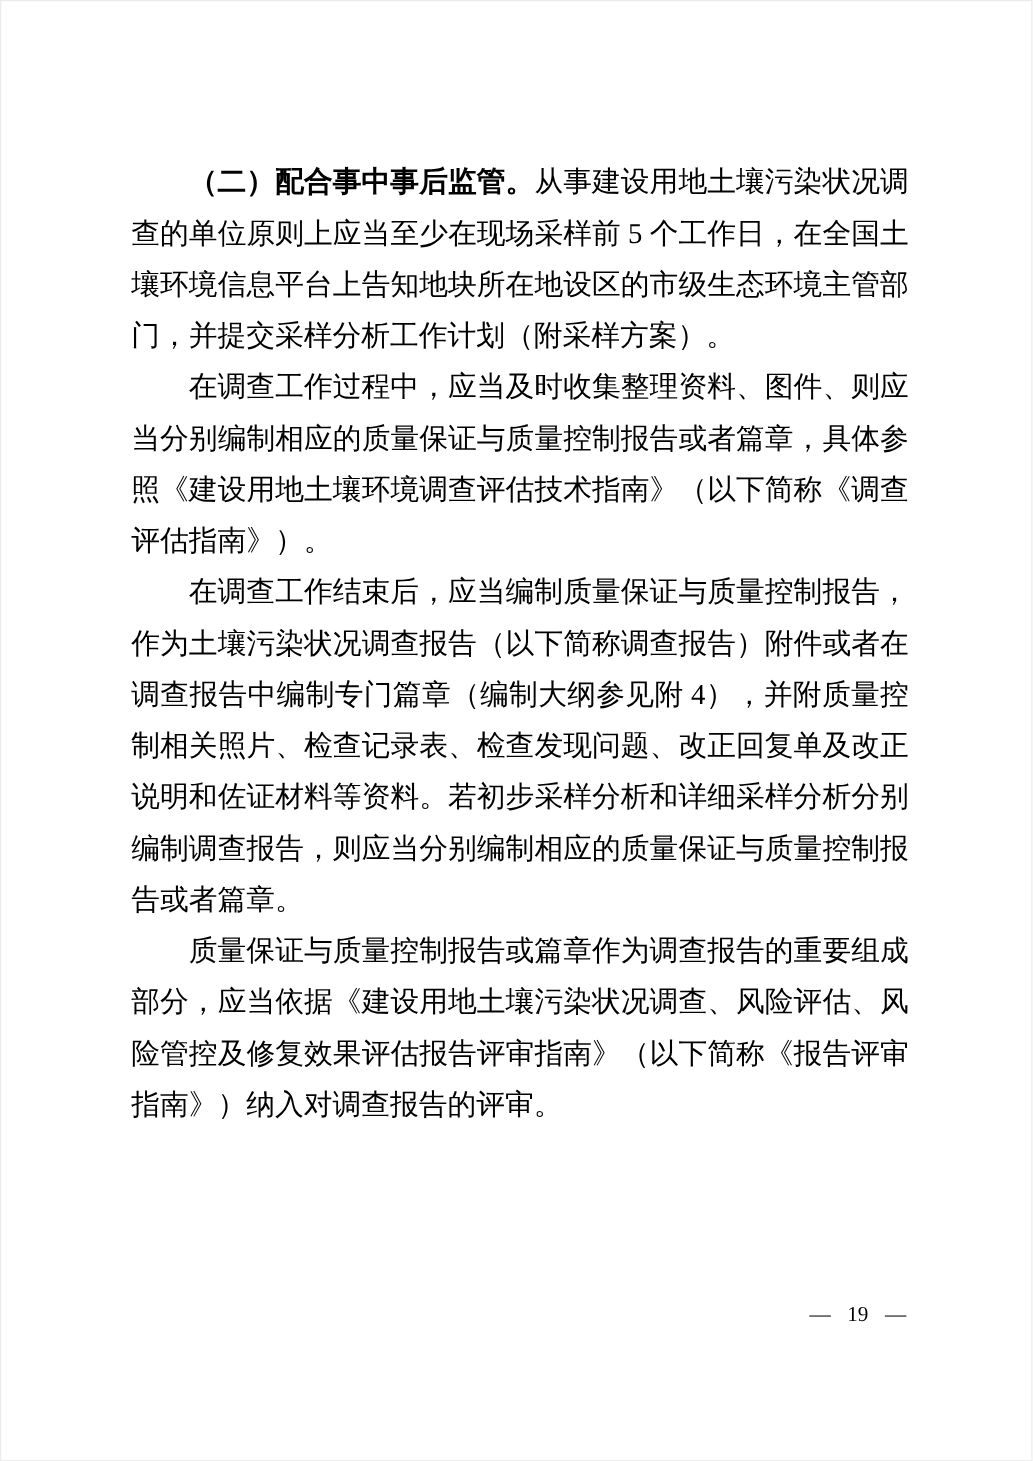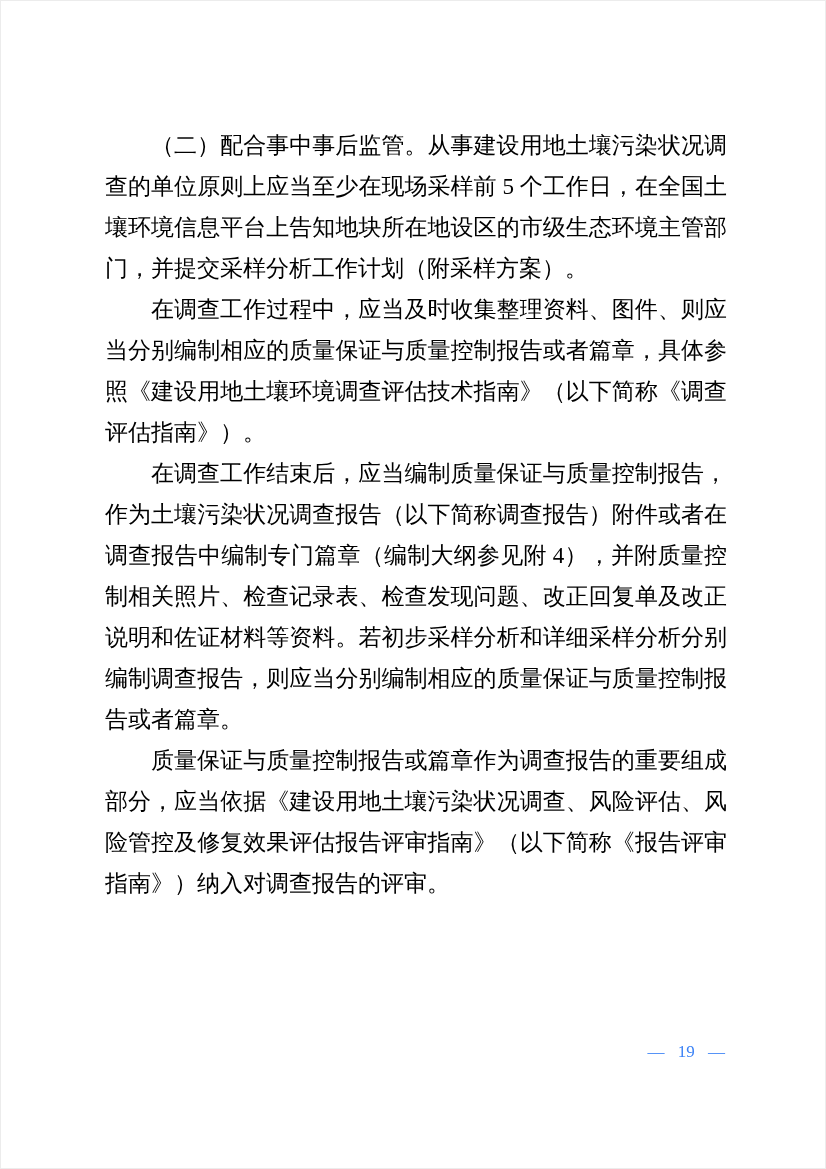--- a/index.html
+++ b/index.html
@@ -30,29 +30,29 @@
   .para {
     margin: 0;
     padding: 0;
     font-size: 23px;
     line-height: 41px;
     color: #000000;
     text-align: justify;
     text-indent: 2em;
   }
   .para .lead {
-    font-weight: normal;
+    font-weight: bold;
   }
   .page-number {
     position: absolute;
     top: 1040px;
     right: 100px;
     font-size: 17px;
     line-height: 22px;
-    color: #3b82f6;
+    color: #000000;
     word-spacing: 9px;
     white-space: nowrap;
   }
 </style>
 </head>
 <body>
 
 <div class="sheet">
 
   <div class="text-block">

